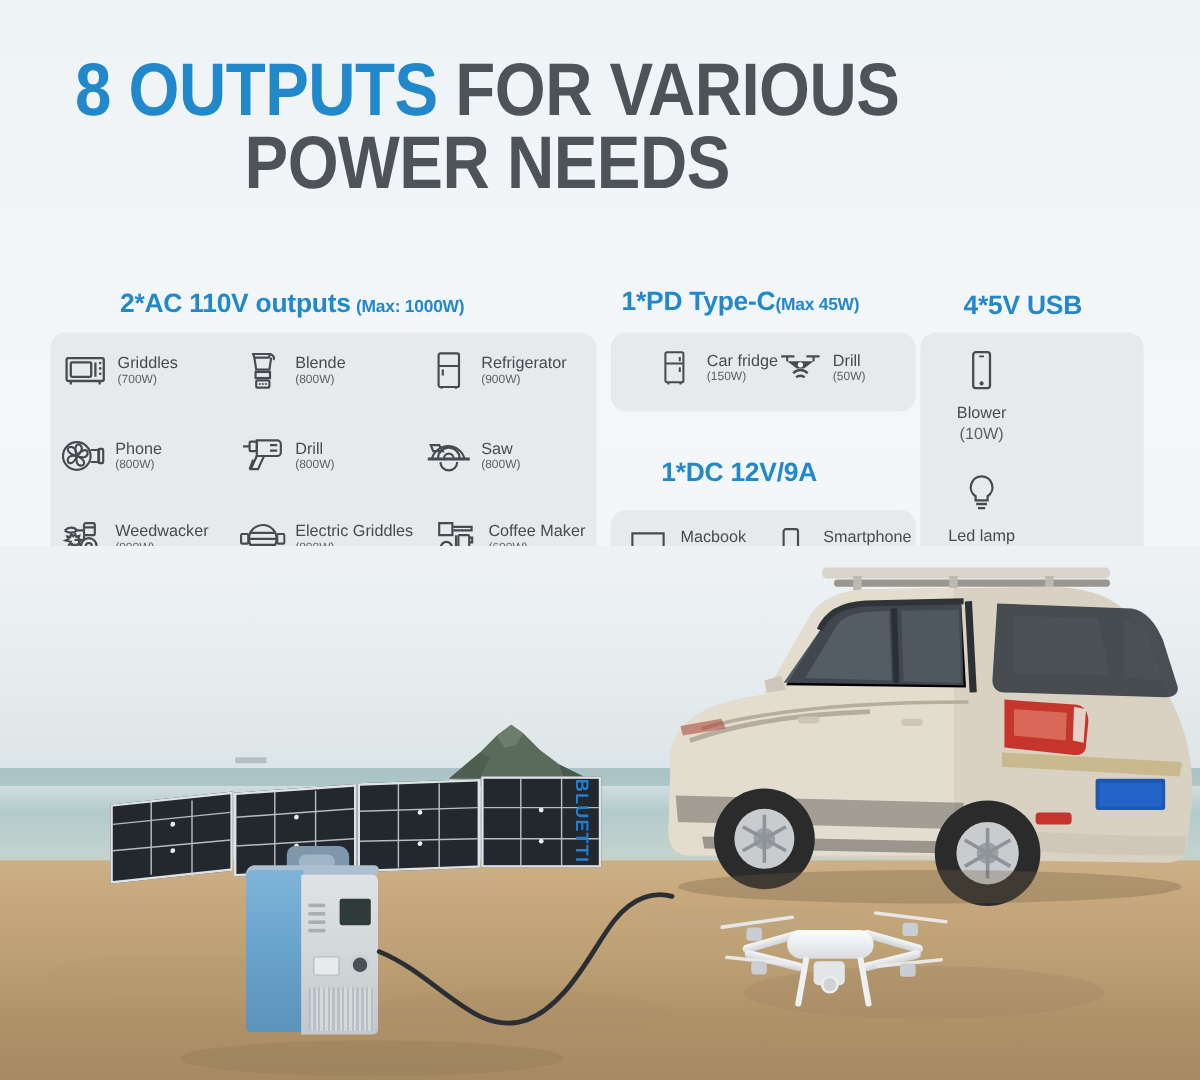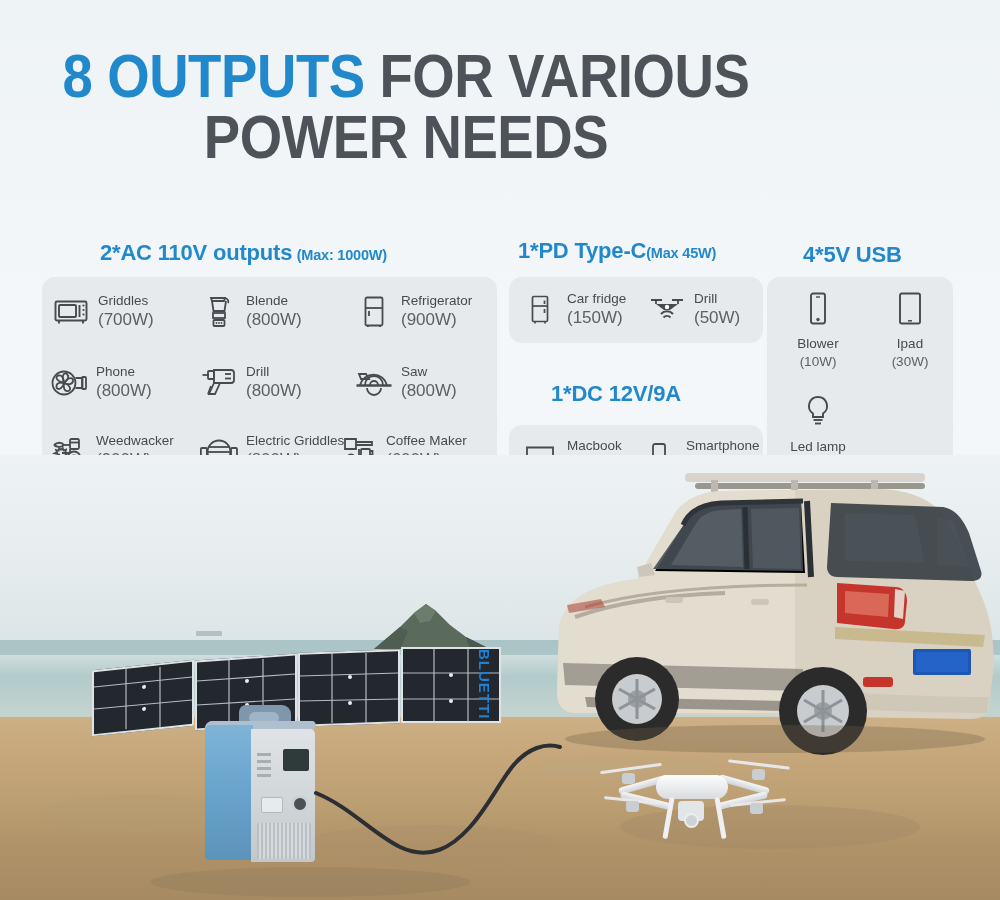--- a/index.html
+++ b/index.html
@@ -42,21 +42,21 @@
   }
 
   .cell {
     position: absolute; display: flex; align-items: center; gap: 8px;
   }
   .ic { flex: 0 0 auto; width: 38px; height: 34px; display: flex;
         align-items: center; justify-content: center; }
   .ic svg { display: block; }
   .lbl { line-height: 1.28; }
   .lbl .n { font-size: 13.5px; color: #464b50; display: block; }
-  .lbl .w { font-size: 17px; color: #5b6166; display: block; }
+  .lbl .w { font-size: 10px; color: #5b6166; display: block; }
 
   
   .ucell { position: absolute; width: 96px; text-align: center; }
   .ucell .ic { width: 96px; height: 40px; margin: 0 auto 6px; }
   .ucell .n { font-size: 13.5px; color: #464b50; display: block; line-height: 1.3; }
   .ucell .w { font-size: 13.5px; color: #5b6166; display: block; line-height: 1.3; }
 
   
   .photo { position: absolute; left: 0; top: 455px; width: 1000px; height: 445px;
            overflow: hidden; }
@@ -284,21 +284,21 @@
         <rect x="0.9" y="11" width="6" height="8" rx="1"></rect>
         <rect x="31" y="11" width="6" height="8" rx="1"></rect>
       </svg>
     </span>
     <span class="lbl">
       <span class="n">Electric Griddles</span>
       <span class="w">(800W)</span>
     </span>
   </div>
 
-  <div class="cell" style="left:340px; top:432px;">
+  <div class="cell" style="left:361px; top:432px;">
     <span class="ic">
       <svg width="32" height="30" viewBox="0 0 32 30" fill="none" stroke="#464b50" stroke-width="1.8">
         <path d="M2 2h11v10H2z"></path>
         <path d="M13 5h16v3H13"></path>
         <rect x="18" y="12" width="9" height="10" rx="1"></rect>
         <path d="M27 14h2.5v4H27"></path>
         <circle cx="8" cy="22" r="4.5"></circle>
         <line x1="1.5" y1="28" x2="30" y2="28" stroke-width="2"></line>
         <line x1="16" y1="12" x2="16" y2="26"></line>
       </svg>
@@ -307,21 +307,21 @@
       <span class="n">Coffee Maker</span>
       <span class="w">(600W)</span>
     </span>
   </div>
 
   <div class="sec-head" style="left:518px; top:238px;">
     <span class="main">1*PD Type-C</span><span class="sub">(Max 45W)</span>
   </div>
   <div class="panel" style="left:509px; top:277px; width:254px; height:66px;"></div>
 
-  <div class="cell" style="left:521px; top:290px;">
+  <div class="cell" style="left:543px; top:290px;">
     <span class="ic">
       <svg width="20" height="30" viewBox="0 0 20 30" fill="none" stroke="#464b50" stroke-width="1.7">
         <rect x="2.5" y="1.5" width="15" height="25" rx="1.3"></rect>
         <line x1="2.5" y1="11" x2="17.5" y2="11"></line>
         <line x1="14.5" y1="5.5" x2="14.5" y2="9"></line>
         <line x1="14.5" y1="14" x2="14.5" y2="18"></line>
         <line x1="5" y1="26.5" x2="5" y2="28.5"></line>
         <line x1="15" y1="26.5" x2="15" y2="28.5"></line>
       </svg>
     </span>
@@ -392,30 +392,20 @@
       <svg width="22" height="34" viewBox="0 0 22 34" fill="none" stroke="#464b50" stroke-width="1.9">
         <rect x="4" y="1.5" width="14" height="30" rx="2.2"></rect>
         <line x1="9" y1="5" x2="13" y2="5" stroke-width="1.4"></line>
         <circle cx="11" cy="27.5" r="1.7" fill="#464b50" stroke="none"></circle>
       </svg>
     </span>
     <span class="n">Blower</span>
     <span class="w">(10W)</span>
   </div>
 
-  <div class="ucell" style="left:862px; top:289px;">
-    <span class="ic">
-      <svg width="28" height="34" viewBox="0 0 28 34" fill="none" stroke="#464b50" stroke-width="1.9">
-        <rect x="4" y="1.5" width="20" height="30" rx="1.8"></rect>
-        <line x1="12" y1="28.8" x2="16" y2="28.8" stroke-width="1.5"></line>
-      </svg>
-    </span>
-    <span class="n">Ipad</span>
-    <span class="w">(30W)</span>
-  </div>
 
   <div class="ucell" style="left:770px; top:392px;">
     <span class="ic">
       <svg width="26" height="34" viewBox="0 0 26 34" fill="none" stroke="#464b50" stroke-width="1.9">
         <path d="M13 2a9 9 0 00-5 16.5V22h10v-3.5A9 9 0 0013 2z"></path>
         <line x1="8.5" y1="25" x2="17.5" y2="25"></line>
         <line x1="10" y1="28.5" x2="16" y2="28.5"></line>
       </svg>
     </span>
     <span class="n">Led lamp</span>

